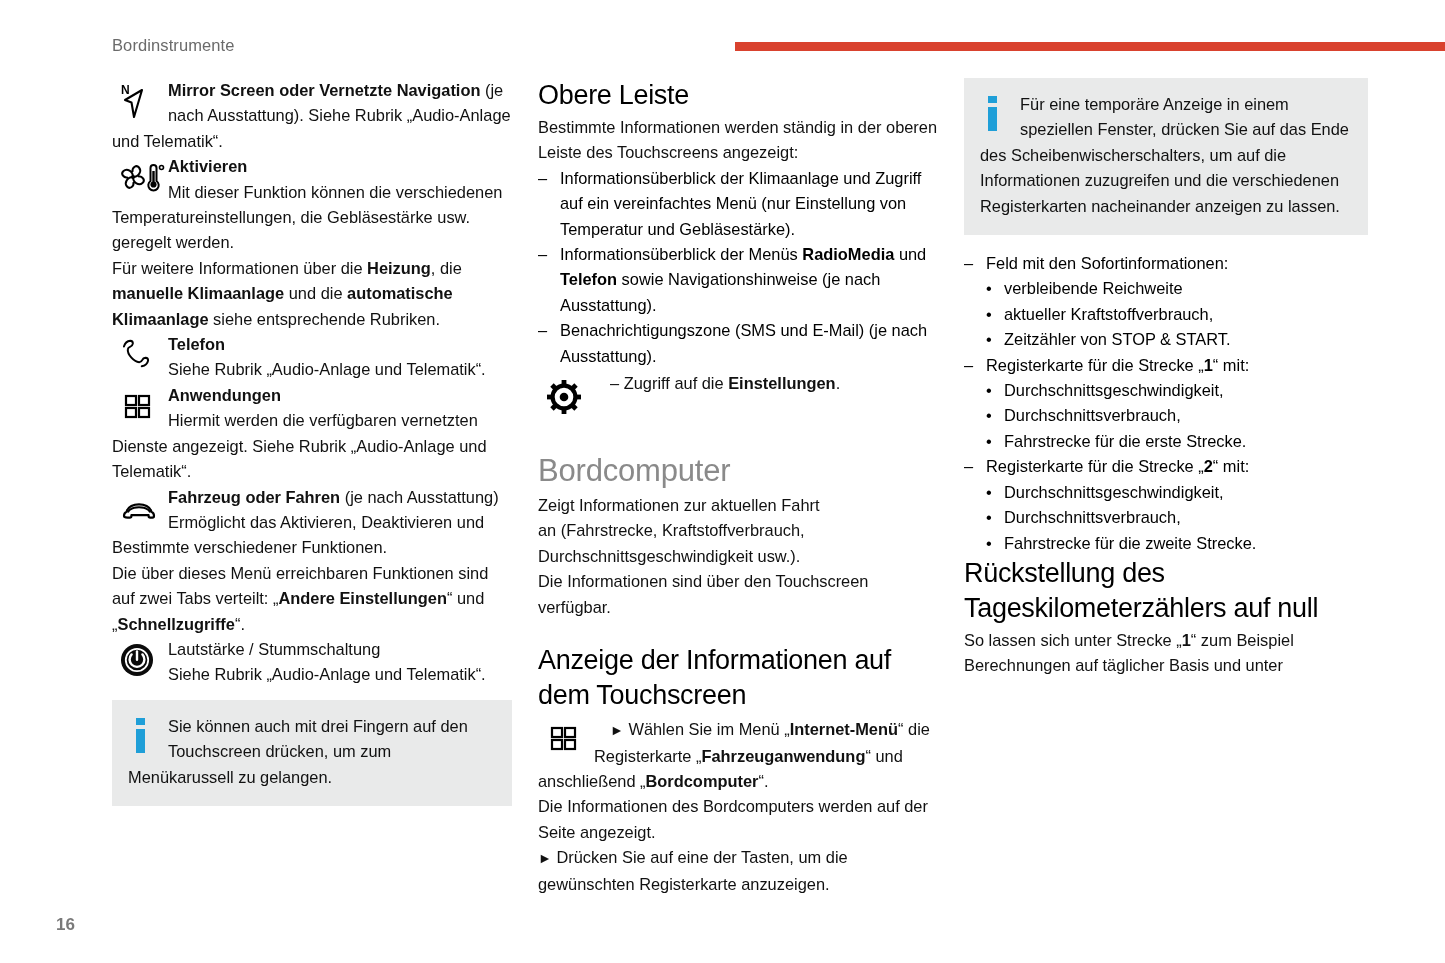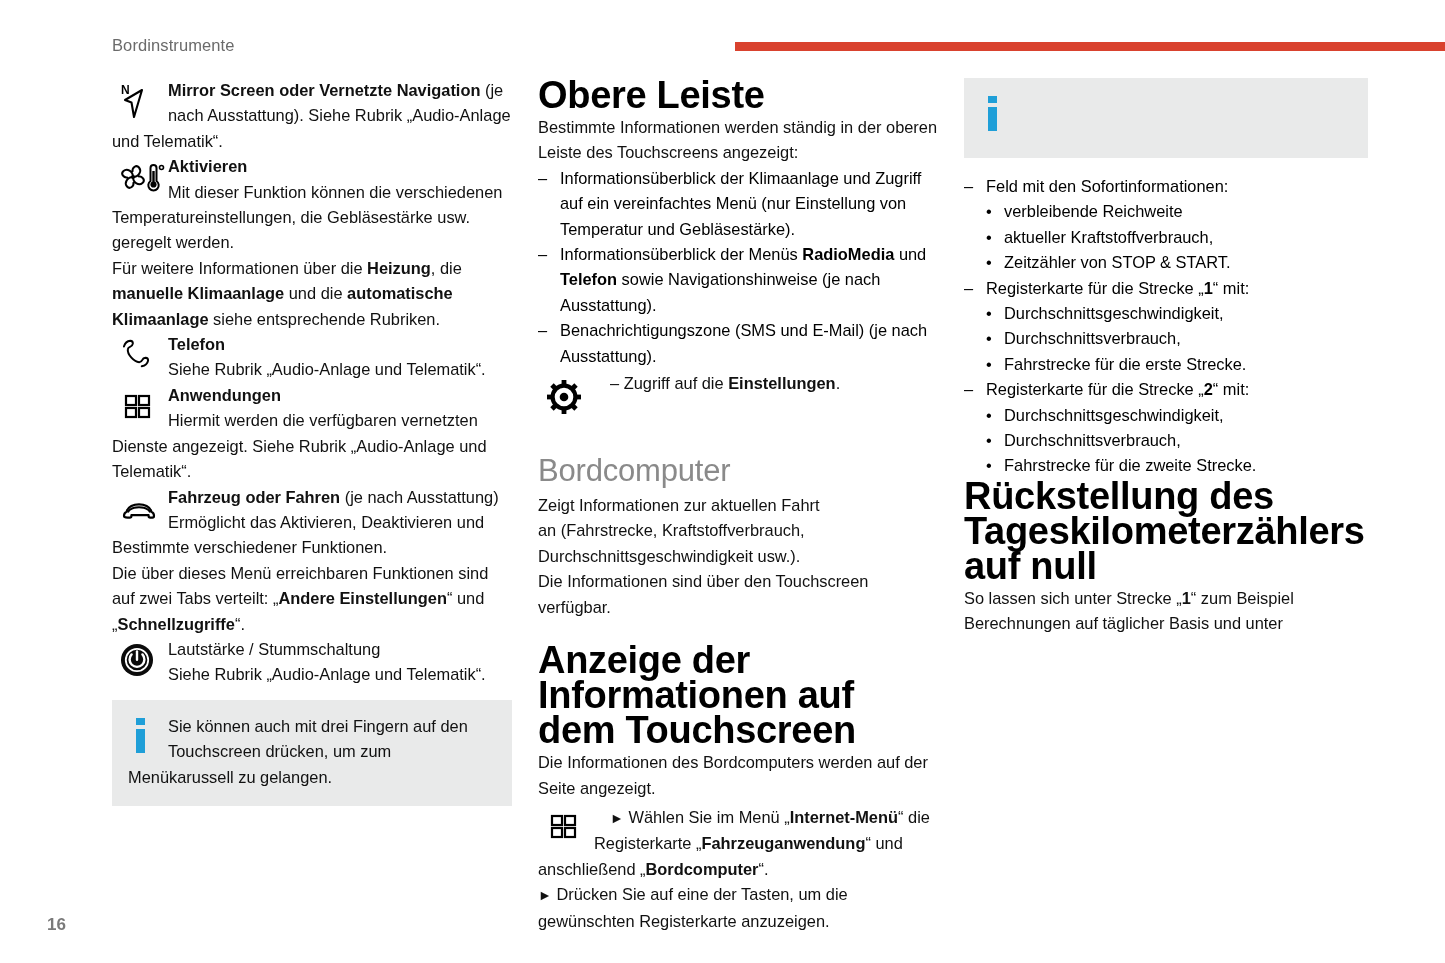--- a/index.html
+++ b/index.html
@@ -63,23 +63,23 @@
   .body-text {
     font-size: 16.4px;
     line-height: 25.4px;
     color: #111;
   }
   b, strong { font-weight: bold; }
 
   
   h2.section {
     margin: 0 0 2px 0;
-    font-size: 38px;
+    font-size: 27px;
     line-height: 35px;
-    font-weight: bold;
+    font-weight: normal;
     letter-spacing: -0.3px;
   }
   h1.chapter {
     margin: 0 0 2px 0;
     font-size: 31px;
     line-height: 40px;
     font-weight: normal;
     color: #8a8a8a;
     letter-spacing: -0.2px;
   }
@@ -124,21 +124,21 @@
     position: absolute;
     left: 0;
     top: 0;
   }
 
   .arrow { font-size: 14px; }
 
   
   .page-number {
     position: absolute;
-    left: 47px;
+    left: 56px;
     top: 915px;
     font-size: 17px;
     font-weight: bold;
     color: #7a7a7a;
   }
 
   svg { display: block; }
 </style>
 </head>
 <body>
@@ -312,53 +312,54 @@
       <div class="body-text">
         <span>Zeigt Informationen zur aktuellen Fahrt</span><br>
         <span>an (Fahrstrecke, Kraftstoffverbrauch,</span><br>
         <span>Durchschnittsgeschwindigkeit usw.).</span><br>
         <span>Die Informationen sind über den Touchscreen</span><br>
         <span>verfügbar.</span>
       </div>
 
       <h2 class="section" style="margin-top:23px">Anzeige der Informationen auf dem Touchscreen</h2>
 
-      <div class="body-text">Die Informationen des Bordcomputers werden auf der Seite angezeigt.</div>
-
       <div class="body-text clearfix" style="margin-top:4px">
         <div class="floater tall2">
           <svg width="52" height="46" viewBox="0 0 52 46" aria-hidden="true">
             <g fill="none" stroke="#000" stroke-width="2.2">
               <rect x="14" y="11" width="10" height="9"></rect>
               <rect x="27" y="11" width="10" height="9"></rect>
               <rect x="14" y="23" width="10" height="9"></rect>
               <rect x="27" y="23" width="10" height="9"></rect>
             </g>
           </svg>
         </div>
         <span class="arrow" style="padding-left:16px">►</span>
         <span>Wählen Sie im Menü „</span><b>Internet-Menü</b><span>“ die Registerkarte „</span><b>Fahrzeuganwendung</b><span>“ und anschließend „</span><b>Bordcomputer</b><span>“.</span>
       </div>
 
+      <div class="body-text">Die Informationen des Bordcomputers werden auf der Seite angezeigt.</div>
+
       <div class="body-text">
         <span class="arrow">►</span>
         <span>Drücken Sie auf eine der Tasten, um die gewünschten Registerkarte anzuzeigen.</span>
       </div>
 
     </div>
 
     <div class="col" style="width:404px;flex:0 0 404px">
 
       <div class="infobox clearfix" style="margin-top:0">
         <div class="ib-icon">
           <svg width="26" height="46" viewBox="0 0 26 46" aria-hidden="true">
             <rect x="8" y="4" width="9" height="7" fill="#1f9fd8"></rect>
             <rect x="8" y="15" width="9" height="24" fill="#1f9fd8"></rect>
           </svg>
         </div>
+        <div class="body-text">Für eine temporäre Anzeige in einem speziellen Fenster, drücken Sie auf das Ende des Scheibenwischerschalters, um auf die Informationen zuzugreifen und die verschiedenen Registerkarten nacheinander anzeigen zu lassen.</div>
       </div>
 
       <ul class="dash" style="margin-top:16px">
         <li>
           <span class="mk">–</span>
           <span>Feld mit den Sofortinformationen:</span>
         </li>
         <li style="padding-left:40px">
           <span class="mk" style="left:22px">•</span>
           <span>verbleibende Reichweite</span>

